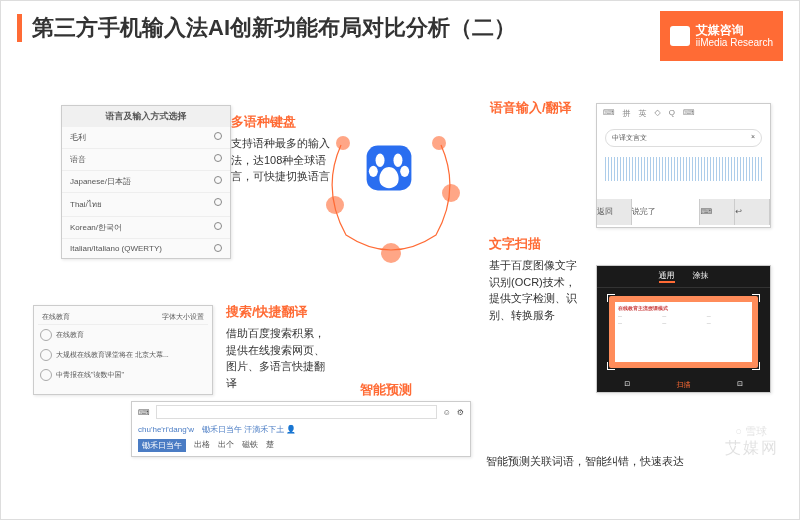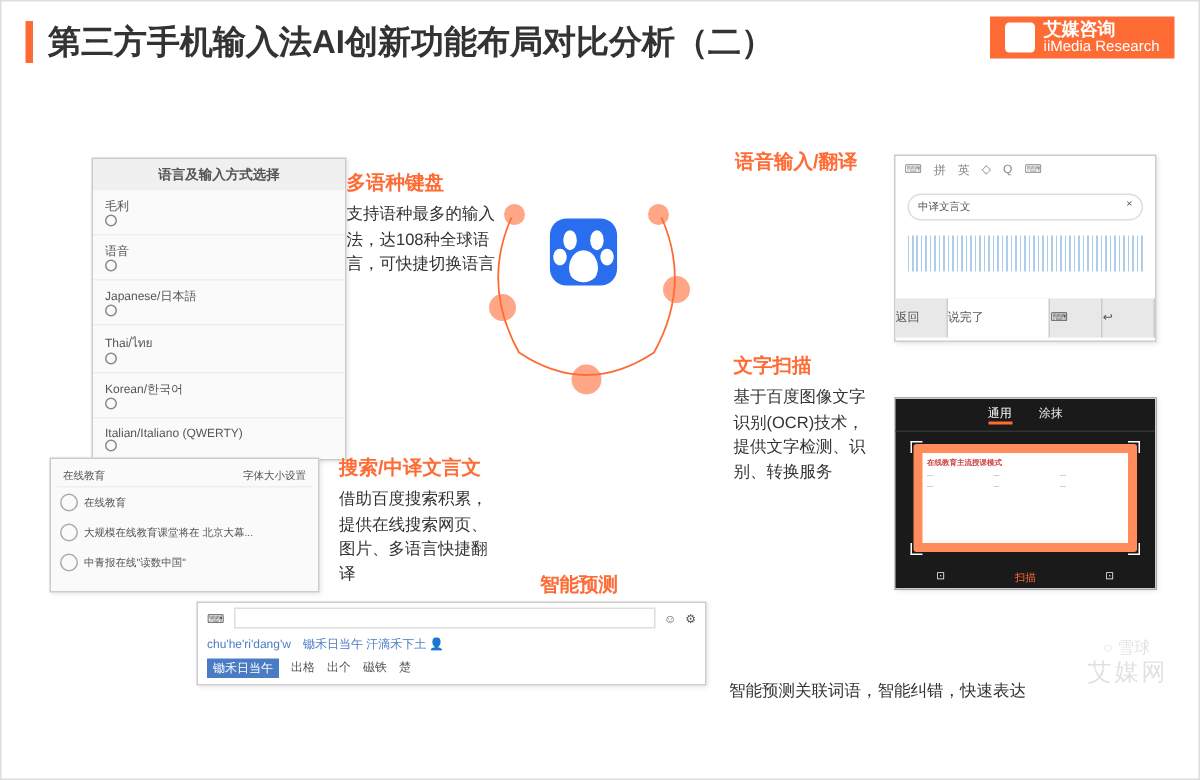--- a/index.html
+++ b/index.html
@@ -1,21 +1,21 @@
 <!DOCTYPE html>
 <html><head>
 <meta charset="utf-8">
 <style>
 * { margin: 0; padding: 0; box-sizing: border-box; }
 body { font-family: "Microsoft YaHei", sans-serif; width: 800px; height: 520px; background: #fff; position: relative; overflow: hidden; }
 .slide { width: 100%; height: 100%; position: relative; border: 1px solid #ddd; }
 .title-bar { display: flex; align-items: center; padding: 12px 16px; }
 .title-accent { width: 5px; height: 28px; background: #ff6b35; margin-right: 10px; }
 .title { font-size: 22px; font-weight: 600; color: #333; }
-.logo-box { position: absolute; top: 10px; right: 16px; background: #ff6b35; color: #fff; padding: 1px 10px; display: flex; align-items: center; gap: 6px; }
+.logo-box { position: absolute; top: 10px; right: 16px; background: #ff6b35; color: #fff; padding: 12px 10px; display: flex; align-items: center; gap: 6px; }
 .logo-icon { width: 20px; height: 20px; background: #fff; border-radius: 3px; }
 .logo-text { font-size: 10px; line-height: 1.2; }
 .logo-text b { font-size: 12px; display: block; }
 
 .content { position: relative; width: 100%; height: 440px; }
 
 
 .center-logo { position: absolute; left: 360px; top: 85px; width: 56px; height: 56px; }
 .baidu-paw { width: 100%; height: 100%; }
 .orbit { position: absolute; left: 300px; top: 60px; width: 180px; height: 150px; }
@@ -23,21 +23,21 @@
 
 
 .feature { position: absolute; }
 .feature-title { color: #ff6b35; font-size: 13px; font-weight: 600; margin-bottom: 4px; }
 .feature-desc { font-size: 11px; color: #333; line-height: 1.5; }
 
 
 .panel { position: absolute; background: #fafafa; border: 1px solid #ccc; box-shadow: 1px 1px 3px rgba(0,0,0,0.1); font-size: 8px; color: #555; }
 .panel-lang { left: 60px; top: 50px; width: 170px; }
 .panel-lang .hdr { text-align: center; font-size: 9px; padding: 4px; font-weight: 600; background: #f0f0f0; }
-.panel-lang .row { display: flex; justify-content: space-between; padding: 5px 8px; border-bottom: 1px solid #eee; flex-direction: column; }
+.panel-lang .row { display: flex; justify-content: space-between; padding: 5px 8px; border-bottom: 1px solid #eee; }
 .panel-lang .row:last-child { border-bottom: none; }
 .radio { width: 8px; height: 8px; border: 1px solid #888; border-radius: 50%; }
 
 .panel-search { left: 32px; top: 250px; width: 180px; height: 90px; padding: 4px; font-size: 7px; }
 .panel-search .tabs { display: flex; justify-content: space-between; padding: 2px 4px; border-bottom: 1px solid #eee; }
 .panel-search .srow { display: flex; align-items: center; gap: 4px; padding: 4px 2px; }
 .circ { width: 12px; height: 12px; border: 1px solid #aaa; border-radius: 50%; flex-shrink: 0; }
 
 .panel-voice { right: 28px; top: 48px; width: 175px; height: 125px; background: #fff; }
 .panel-voice .vt { display: flex; gap: 8px; padding: 4px 6px; font-size: 8px; color: #888; }
@@ -129,21 +129,21 @@
     <div class="feature f2">
       <div class="feature-title">语音输入/翻译</div>
     </div>
 
     <div class="feature f3">
       <div class="feature-title">文字扫描</div>
       <div class="feature-desc">基于百度图像文字识别(OCR)技术，提供文字检测、识别、转换服务</div>
     </div>
 
     <div class="feature f4">
-      <div class="feature-title">搜索/中译文言文</div>
+      <div class="feature-title">搜索/快捷翻译</div>
       <div class="feature-desc">借助百度搜索积累，提供在线搜索网页、图片、多语言快捷翻译</div>
     </div>
 
     <div class="feature f5">
       <div class="feature-title">智能预测</div>
     </div>
     <div class="f5-desc">智能预测关联词语，智能纠错，快速表达</div>
 
     <div class="center-logo">
       <svg class="baidu-paw" viewBox="0 0 50 50">

